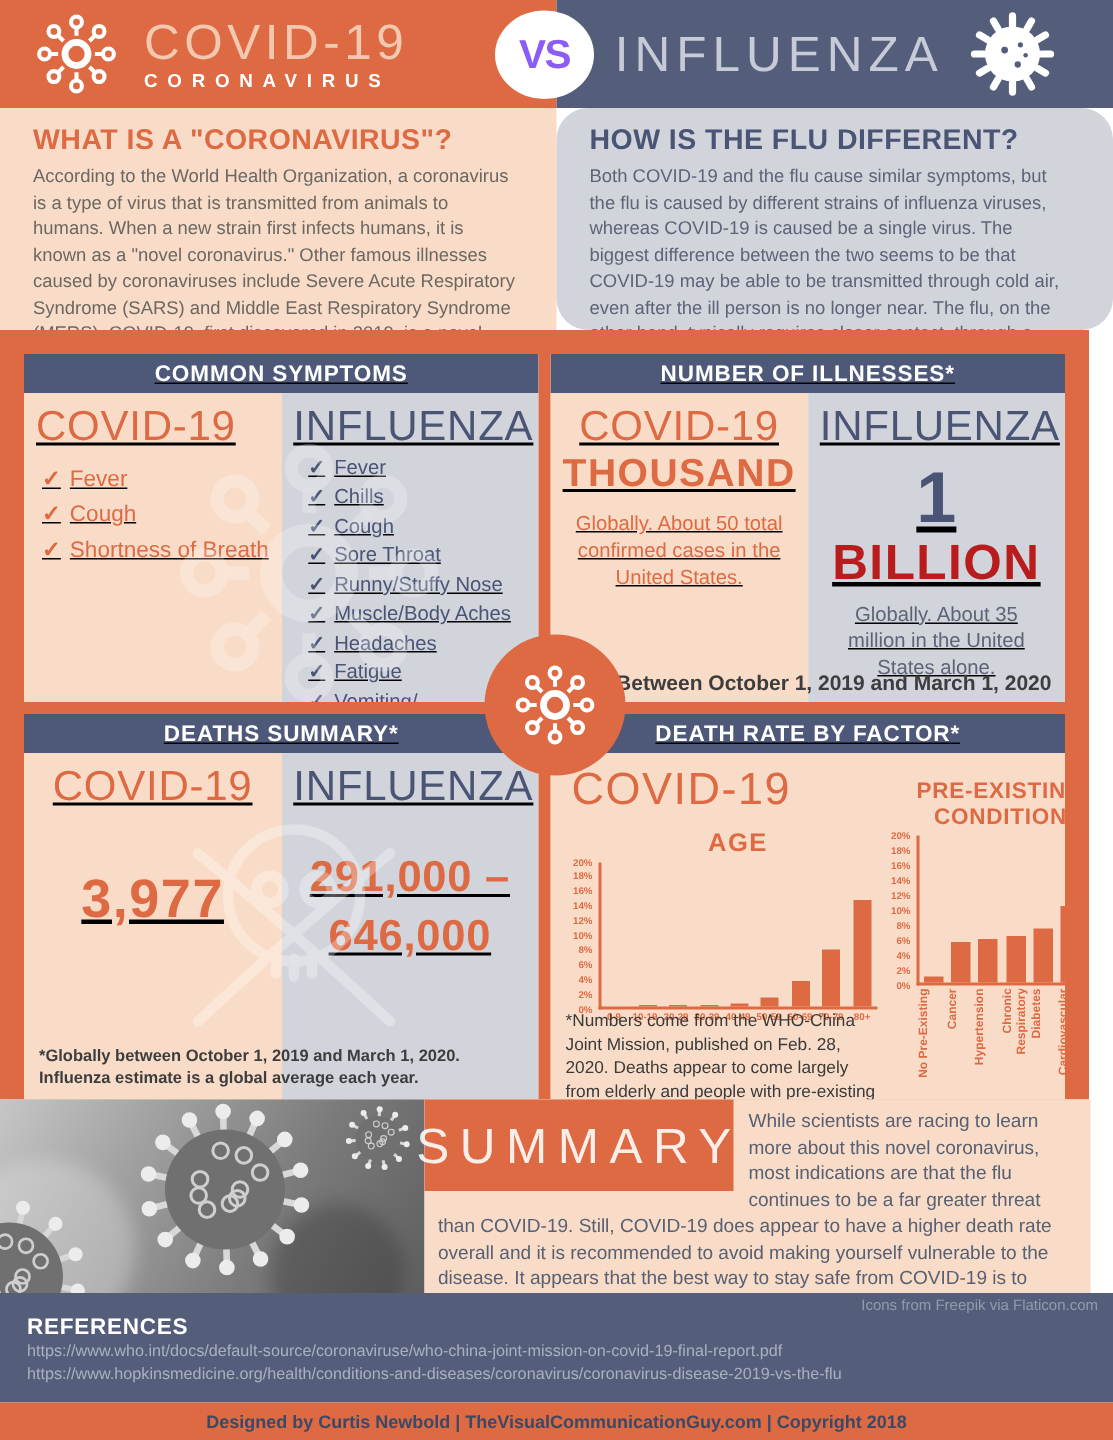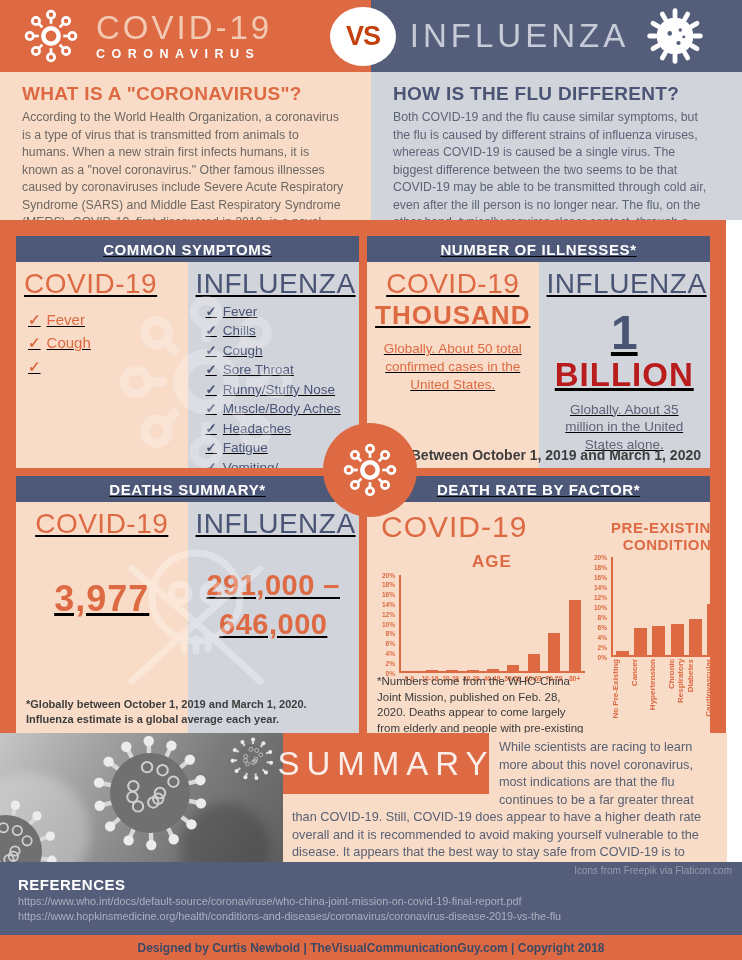--- a/index.html
+++ b/index.html
@@ -10,27 +10,27 @@
   .header { position:absolute; top:0; left:0; width:742px; height:72px; display:flex; }
   .header-left { width:371px; height:72px; background:#dd6a43; display:flex; align-items:center; padding-left:22px; }
   .header-right { width:371px; height:72px; background:#545e7a; display:flex; align-items:center; justify-content:center; gap:18px; }
   .hl-icon { width:58px; height:58px; flex:0 0 auto; }
   .hr-icon { width:56px; height:56px; flex:0 0 auto; }
   .hl-text { margin-left:16px; }
   .covid-title { font-size:33px; letter-spacing:3px; color:#f2c8b1; font-weight:normal; line-height:1; }
   .covid-sub { font-size:12.5px; letter-spacing:6.5px; color:#ffffff; font-weight:bold; margin-top:3px; }
   .flu-title { font-size:33px; letter-spacing:4px; color:#c7cbd7; font-weight:normal; }
   .vs-badge { position:absolute; left:330px; top:7px; width:66px; height:59px; background:#ffffff; border-radius:50%; display:flex; align-items:center; justify-content:center; z-index:6; }
-  .vs-text { font-size:27px; font-weight:bold; color:#c2410c; letter-spacing:-1px; }
+  .vs-text { font-size:27px; font-weight:bold; color:#8b5cf6; letter-spacing:-1px; }
 
   
   .intro { position:absolute; top:72px; left:0; width:742px; height:148px; display:flex; }
   .intro-pane { width:371px; height:148px; padding:11px 24px 0 22px; }
   .intro-covid { background:#f8dcc8; }
-  .intro-flu { background:#d2d4dc; }
+  .intro-flu { background:#d2d4dc;border-radius:21px; }
   .intro-covid h2 { color:#dd6a43; font-size:19px; letter-spacing:.3px; margin-bottom:4px; }
   .intro-flu h2 { color:#4a5475; font-size:19px; letter-spacing:.3px; margin-bottom:4px; }
   .intro-covid p { font-size:12.3px; color:#6d6762; line-height:1.43; }
   .intro-flu p { font-size:12.3px; color:#5d6476; line-height:1.43; }
 
   
   .grid { position:absolute; top:220px; left:0; width:726px; height:513px; background:#dd6a43; padding:16px; display:grid; grid-template-columns:1fr 1fr; grid-template-rows:232px 257px; gap:8px;text-decoration:underline; }
   .quad { position:relative; overflow:hidden; background:#f8dcc8; }
   .quad-header { height:26px; background:#4e5878; color:#fff; display:flex; align-items:center; justify-content:center; font-weight:bold; font-size:15px; letter-spacing:.6px; }
   .split { display:flex; height:calc(100% - 26px); position:relative; }
@@ -196,20 +196,21 @@
               <div class="sym sym-c">
                 <span class="chk">✓</span>
                 <span>Fever</span>
               </div>
               <div class="sym sym-c">
                 <span class="chk">✓</span>
                 <span>Cough</span>
               </div>
               <div class="sym sym-c">
                 <span class="chk">✓</span>
+                <span>Shortness of Breath</span>
               </div>
             </div>
         </div>
         <div class="half flu">
           <div class="big-label-f">INFLUENZA</div>
           <div class="sym-list-f">
               <div class="sym sym-f">
                 <span class="chk">✓</span>
                 <span>Fever</span>
               </div>

